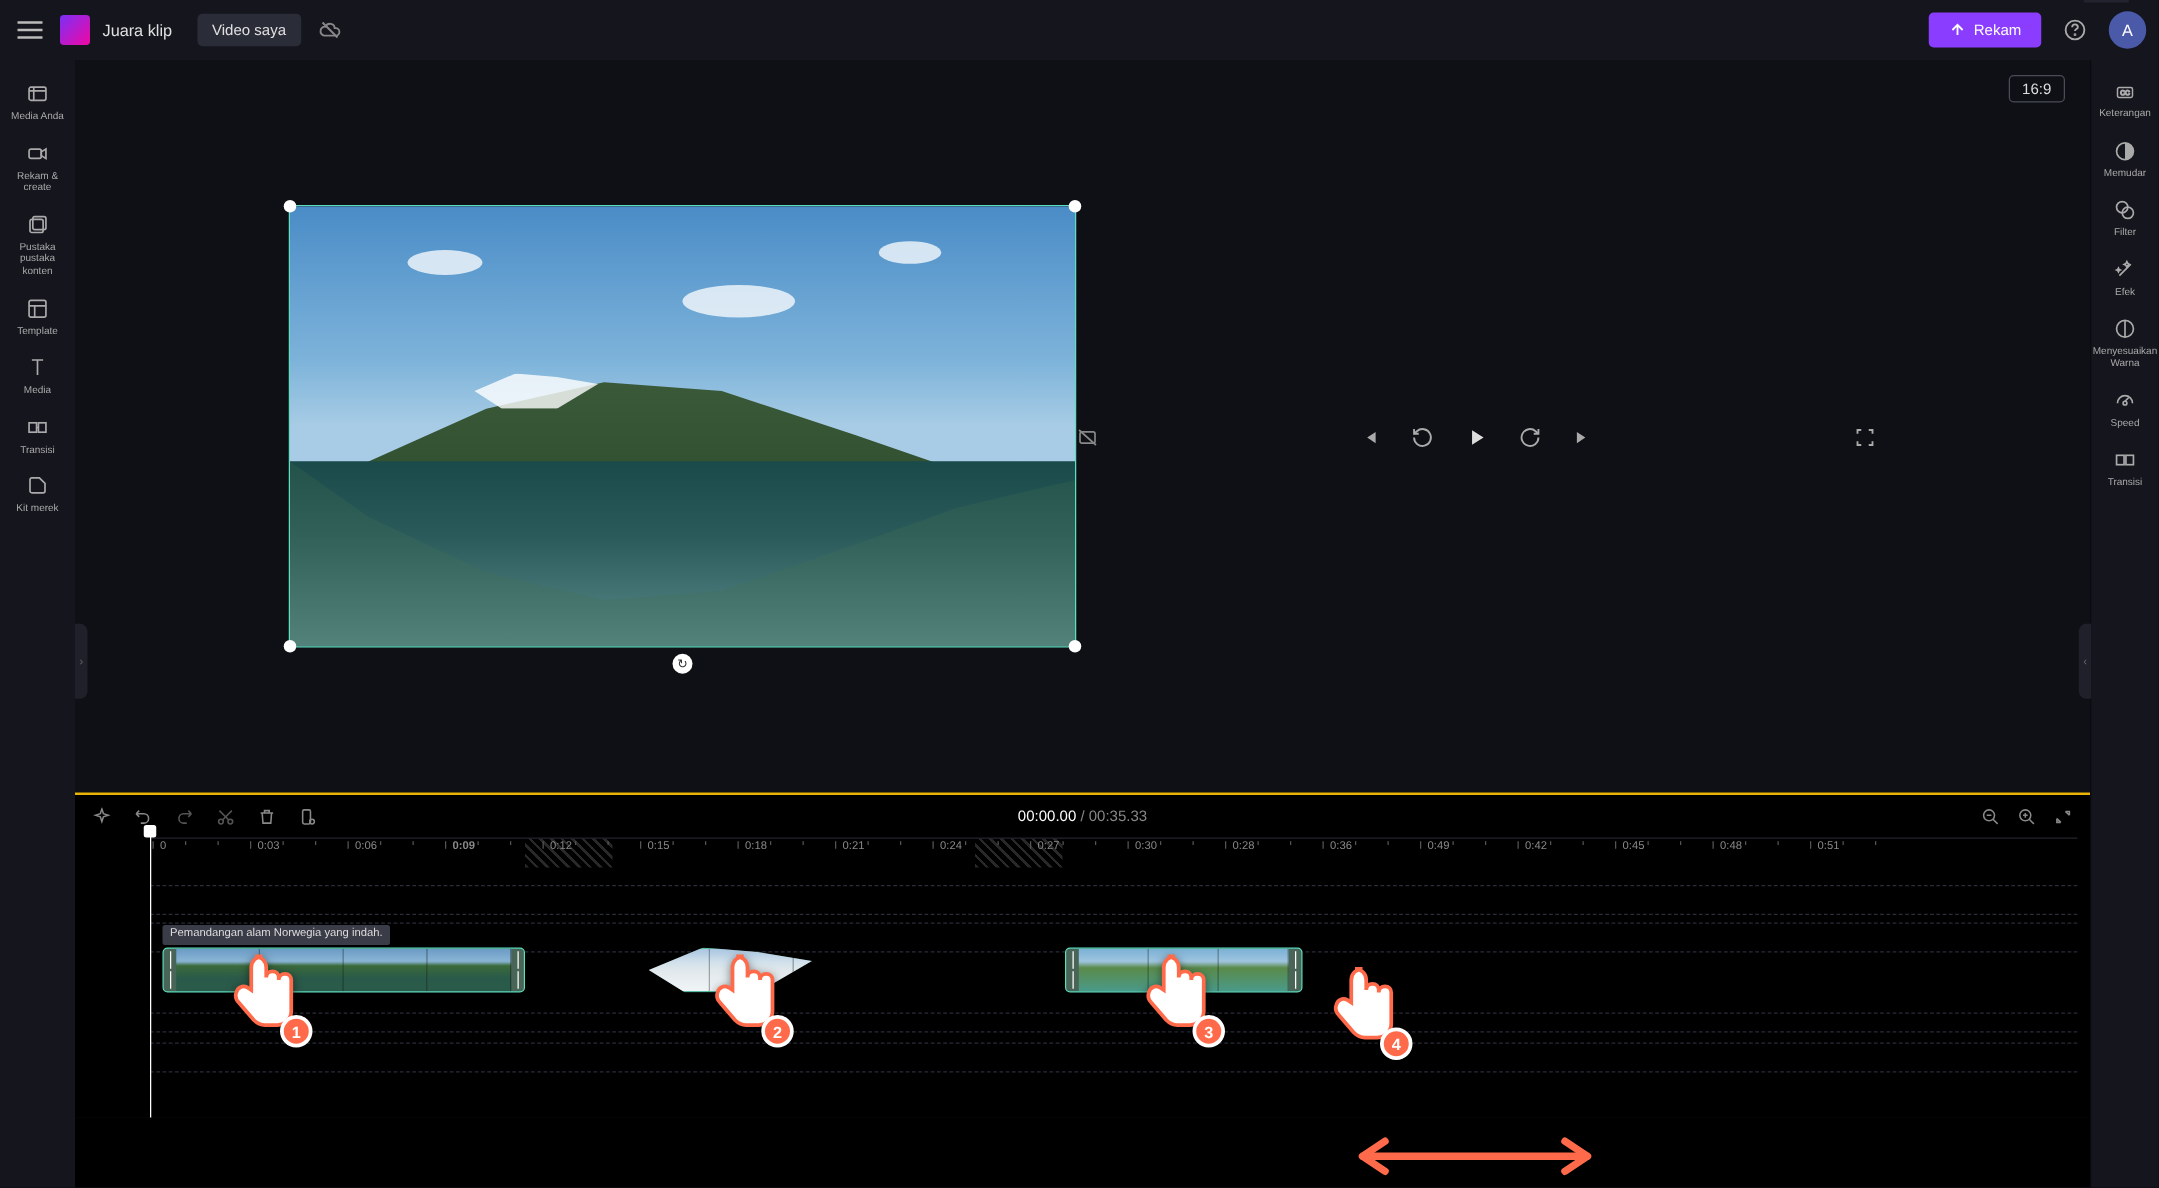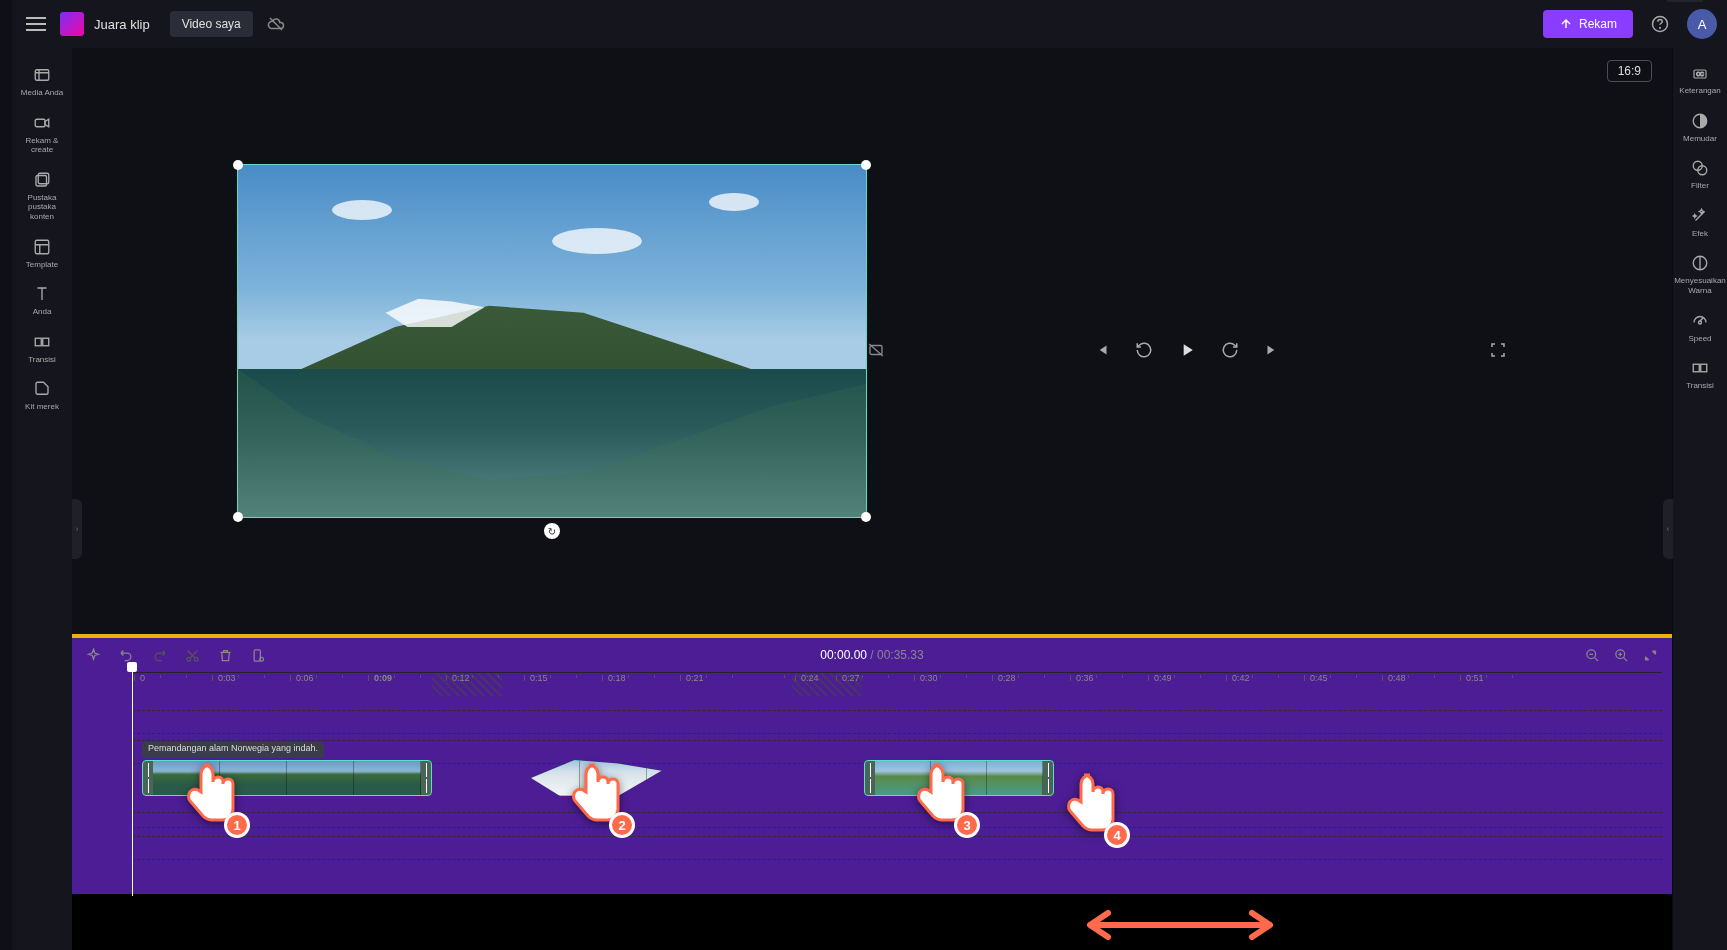--- a/index.html
+++ b/index.html
@@ -1,17 +1,17 @@
 <!DOCTYPE html>
 <html><head>
 <meta charset="utf-8">
 <style>
 * { margin: 0; padding: 0; box-sizing: border-box; font-family: -apple-system, BlinkMacSystemFont, "Segoe UI", sans-serif; }
 body { background: #0f1015; color: #e0e0e0; width: 1727px; height: 950px; overflow: hidden; }
-.app { display: flex; flex-direction: column; height: 100%; margin-left: 12px; }
+.app { display: flex; flex-direction: column; height: 100%; }
 .header { display: flex; align-items: center; height: 48px; padding: 0 10px; background: #14151d; }
 .hamburger { width: 28px; height: 28px; display:flex; flex-direction:column; justify-content:center; gap:4px; cursor:pointer; padding:4px;}
 .hamburger span{height:2px;background:#bbb;width:20px;}
 .logo { width: 24px; height: 24px; margin-left: 10px; background: linear-gradient(135deg,#7b2ff7,#f107a3); border-radius: 3px; }
 .title { margin-left: 10px; font-size: 13px; color:#e0e0e0; }
 .tab { margin-left: 20px; font-size: 12px; padding: 6px 12px; background:#2a2c38;border-radius:4px; }
 .cloud-icon { margin-left: 14px; }
 .spacer { flex: 1; }
 .export-btn { background: #8b3dff; color: #fff; padding: 7px 16px; border-radius: 4px; font-size: 12px; font-weight:500; display:flex; align-items:center; gap:6px; cursor:pointer; }
 .header-icon { margin-left: 18px; color:#aaa; cursor:pointer; }
@@ -35,21 +35,21 @@
 .mtn{position:absolute;left:0;right:0;top:38%;height:40%;background:linear-gradient(#3a5a3a,#2a4a2a);clip-path:polygon(0 80%,10% 50%,25% 20%,40% 5%,55% 10%,72% 35%,85% 55%,100% 70%,100% 100%,0 100%);}
 .snow{position:absolute;left:20%;top:38%;width:35%;height:8%;background:rgba(255,255,255,.8);clip-path:polygon(10% 50%,25% 0%,40% 10%,55% 30%,40% 100%,20% 100%);}
 .water{position:absolute;left:0;right:0;bottom:0;height:42%;background:linear-gradient(#1a4a4a 0%,#2a5a5a 40%,#5a8a8a 100%);}
 .reflect{position:absolute;left:0;right:0;bottom:0;height:42%;background:linear-gradient(#2a5a4a,#4a7a6a);opacity:.5;clip-path:polygon(0 0%,10% 30%,25% 60%,40% 75%,55% 70%,72% 45%,85% 25%,100% 10%,100% 100%,0 100%);}
 .play-controls{ display:flex; align-items:center; gap:24px; margin-top:18px; width:640px; justify-content:center; position:relative;}
 .pc-btn{ color:#aaa; cursor:pointer; display:flex;align-items:center;}
 .pc-left{position:absolute;left:0;}
 .pc-right{position:absolute;right:0;}
 .right-nav{ width:55px; background:#14151d; padding-top:10px; display:flex;flex-direction:column;align-items:center; position:relative; border-left:1px solid #0a0a0f;}
 .right-nav .expand-handle{left:-10px;right:auto;border-radius:6px 0 0 6px;}
-.timeline-wrap{ height:260px; background:#4c1d95; display:flex; flex-direction:column; border-top:4px solid #eab308;}
+.timeline-wrap{ height:260px; background:#000000; display:flex; flex-direction:column; border-top:2px solid #eab308;}
 .tl-toolbar{ height:34px; display:flex; align-items:center; padding:0 14px; gap:18px; position:relative;}
 .tl-tool{ color:#888; cursor:pointer;}
 .tl-time{ position:absolute; left:50%; transform:translateX(-50%); font-size:12px;}
 .tl-time .cur{color:#fff;}
 .tl-time .dur{color:#888;}
 .tl-zoom{ position:absolute; right:14px; display:flex; gap:14px;}
 .tl-chevron{position:absolute;right:24px;top:-10px;width:36px;height:12px;background:#22232e;border-radius:4px 4px 0 0;display:flex;align-items:center;justify-content:center;color:#888;font-size:9px;cursor:pointer;}
 .ruler{ height:24px; position:relative; border-top:1px solid #22232e; margin-left:60px; margin-right:10px;}
 .ruler .tick{position:absolute;top:0;font-size:9px;color:#888;}
 .ruler .tick::before{content:"";position:absolute;left:-6px;top:2px;width:1px;height:6px;background:#555;}
@@ -143,21 +143,21 @@
         <svg width="20" height="18" viewBox="0 0 24 24" fill="none" stroke="#aaa" stroke-width="1.8">
             <rect x="3" y="3" width="18" height="18" rx="2"></rect>
             <path d="M3 9h18M9 9v12"></path>
           </svg>
         <span>Template</span>
       </div>
       <div class="nav-item">
         <svg width="20" height="18" viewBox="0 0 24 24" fill="none" stroke="#aaa" stroke-width="1.8">
             <path d="M6 4h12M12 4v16"></path>
           </svg>
-        <span>Anda</span>
+        <span>Media</span>
       </div>
       <div class="nav-item">
         <svg width="20" height="18" viewBox="0 0 24 24" fill="none" stroke="#aaa" stroke-width="1.8">
             <rect x="3" y="7" width="8" height="10"></rect>
             <rect x="13" y="7" width="8" height="10"></rect>
             <path d="M11 12h2"></path>
           </svg>
         <span>Transisi</span>
       </div>
       <div class="nav-item">
@@ -312,21 +312,21 @@
               <div class="tick minor" style="left: 372px;"></div>
               <div class="tick" style="left: 398px;">0:15</div>
               <div class="tick minor" style="left: 424px;"></div>
               <div class="tick minor" style="left: 450px;"></div>
               <div class="tick" style="left: 476px;">0:18</div>
               <div class="tick minor" style="left: 502px;"></div>
               <div class="tick minor" style="left: 528px;"></div>
               <div class="tick" style="left: 554px; text-align: right;">0:21</div>
               <div class="tick minor" style="left: 580px;"></div>
               <div class="tick minor" style="left: 606px;"></div>
-              <div class="tick" style="left: 669px;">0:24</div>
+              <div class="tick" style="left: 632px;">0:24</div>
               <div class="tick minor" style="left: 658px;"></div>
               <div class="tick minor" style="left: 684px;"></div>
               <div class="tick" style="left: 710px;">0:27</div>
               <div class="tick minor" style="left: 736px;"></div>
               <div class="tick minor" style="left: 762px;"></div>
               <div class="tick" style="left: 788px;">0:30</div>
               <div class="tick minor" style="left: 814px;"></div>
               <div class="tick minor" style="left: 840px;"></div>
               <div class="tick" style="left: 866px;">0:28</div>
               <div class="tick minor" style="left: 892px;"></div>

